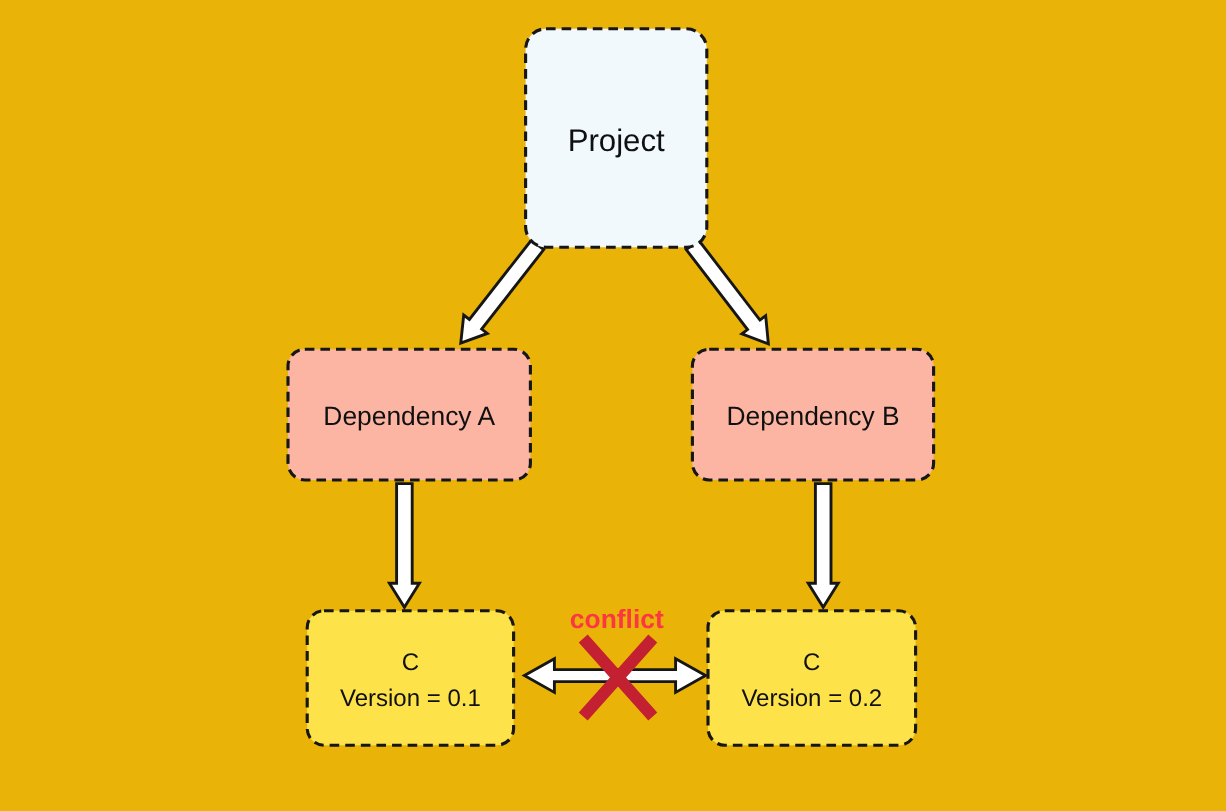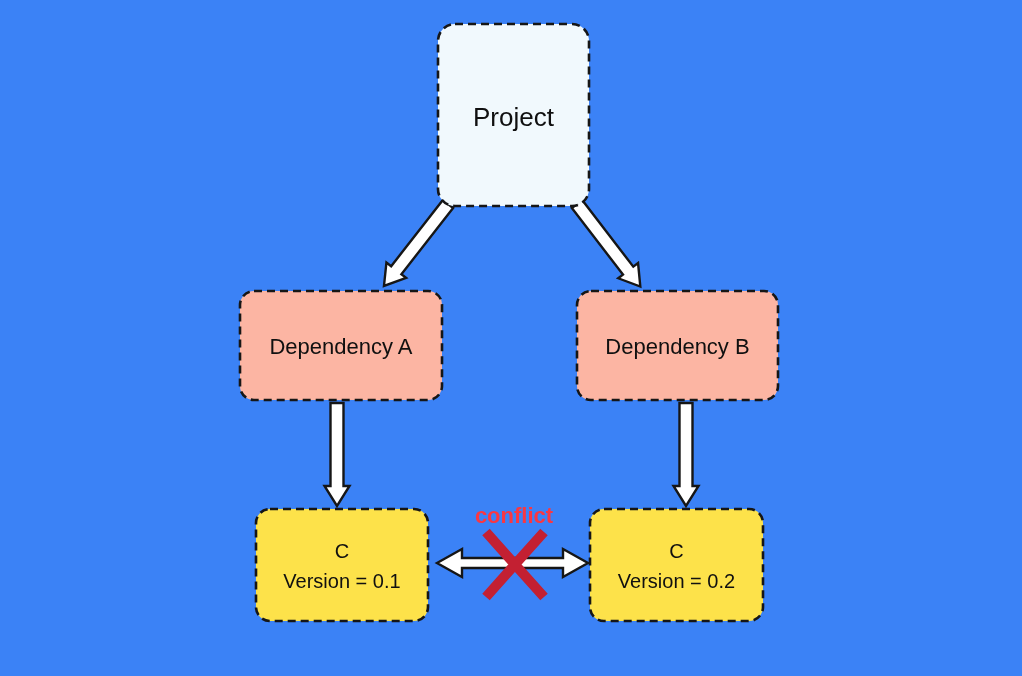--- a/index.html
+++ b/index.html
@@ -4,21 +4,21 @@
 <style>
   html, body {
     margin: 0;
     padding: 0;
     background: #ffffff;
   }
   #stage {
     position: relative;
     width: 1022px;
     height: 676px;
-    background: #3b82f6;
+    background: #eab308;
     font-family: "Liberation Sans", sans-serif;
     overflow: hidden;
   }
   svg { display: block; }
   .node-rect {
     stroke: #161616;
     stroke-width: 2.6;
     stroke-dasharray: 8 5;
   }
   .node-label {

